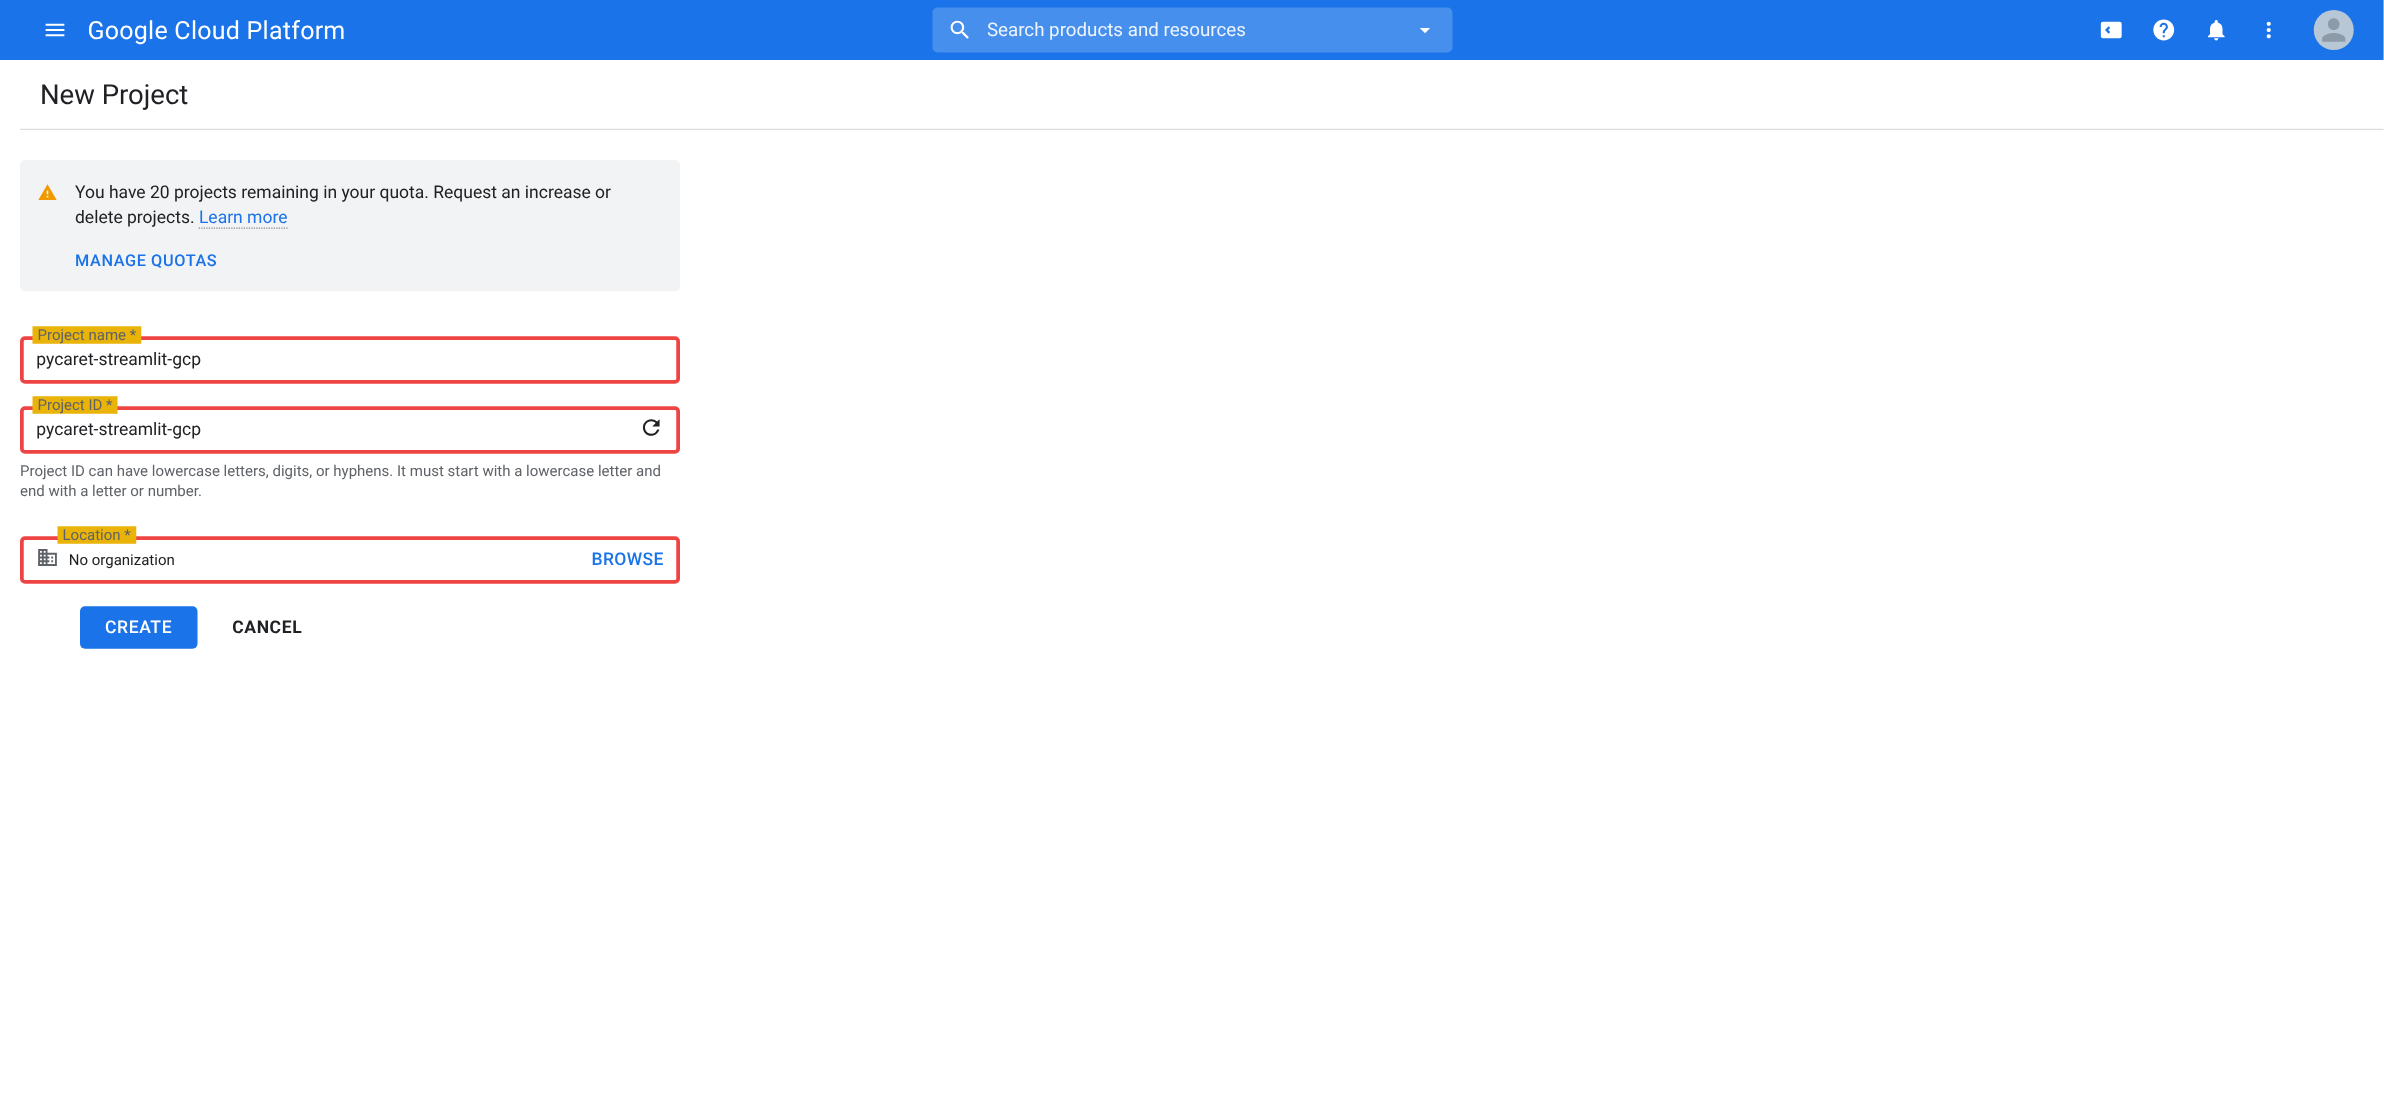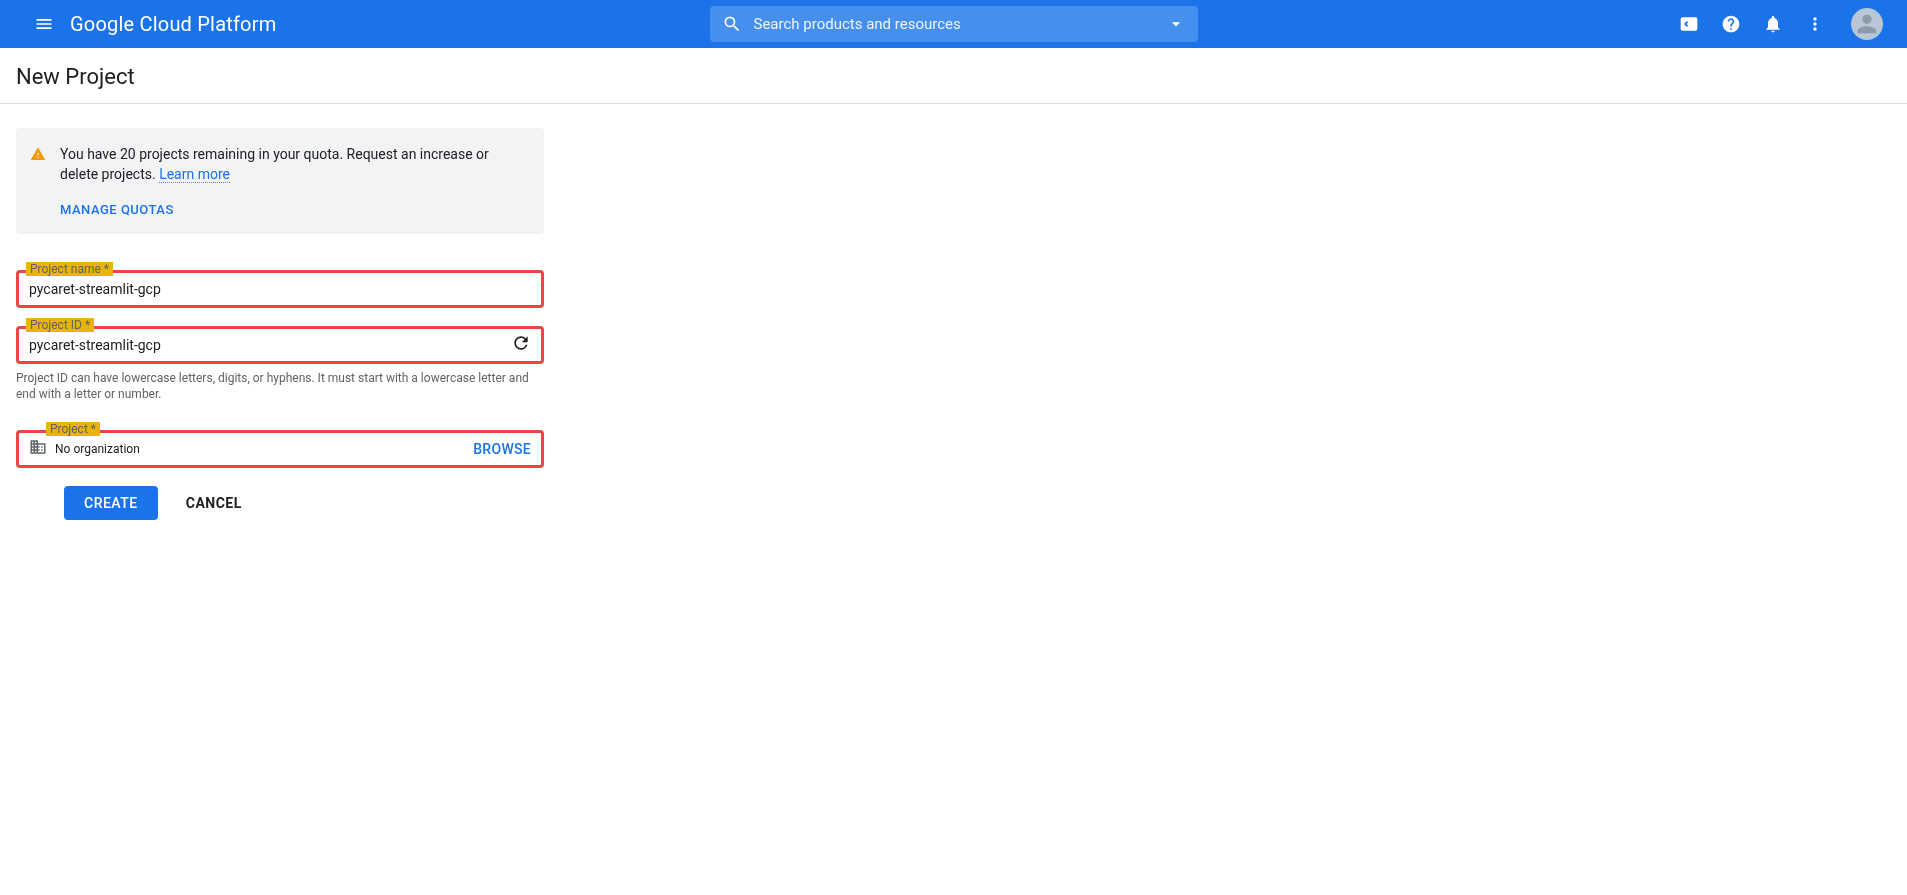--- a/index.html
+++ b/index.html
@@ -36,21 +36,21 @@
       letter-spacing: 0.2px;
     }
     .searchbox {
       margin-left: auto;
       margin-right: auto;
       position: absolute;
       left: 50%;
       transform: translateX(-50%);
       background: rgba(255,255,255,0.2);
       height: 36px;
-      width: 488px;
+      width: 416px;
       border-radius: 4px;
       display: flex;
       align-items: center;
       padding: 0 12px;
     }
     .searchbox input {
       flex: 1;
       background: transparent;
       border: none;
       outline: none;
@@ -82,20 +82,21 @@
       background: #b8c7d6;
       display: flex;
       align-items: center;
       justify-content: center;
       margin-left: 6px;
       cursor: pointer;
     }
     .page-header {
       padding: 16px 16px 14px 16px;
       border-bottom: 1px solid #dadce0;
+      margin-left: 16px;
     }
     .page-title {
       font-size: 22px;
       font-weight: 400;
       color: #202124;
     }
     .content {
       padding: 24px 16px;
       max-width: 560px;
     }
@@ -300,21 +301,21 @@
       <span class="refresh-icon">
         <svg width="20" height="20" viewBox="0 0 24 24" fill="#202124">
             <path d="M17.65 6.35A7.958 7.958 0 0012 4c-4.42 0-7.99 3.58-7.99 8s3.57 8 7.99 8c3.73 0 6.84-2.55 7.73-6h-2.08A5.99 5.99 0 0112 18c-3.31 0-6-2.69-6-6s2.69-6 6-6c1.66 0 3.14.69 4.22 1.78L13 11h7V4l-2.35 2.35z"></path>
           </svg>
       </span>
     </div>
     <div class="field-help">Project ID can have lowercase letters, digits, or hyphens. It must start with a lowercase letter and end with a letter or number.</div>
   </div>
 
   <div class="field location-field">
-    <label class="field-label" style="left:30px;">Project *</label>
+    <label class="field-label" style="left:30px;">Location *</label>
     <div class="field-box">
       <span class="org-icon">
         <svg width="18" height="18" viewBox="0 0 24 24" fill="#5f6368">
             <path d="M12 7V3H2v18h20V7H12zM6 19H4v-2h2v2zm0-4H4v-2h2v2zm0-4H4V9h2v2zm0-4H4V5h2v2zm4 12H8v-2h2v2zm0-4H8v-2h2v2zm0-4H8V9h2v2zm0-4H8V5h2v2zm10 12h-8v-2h2v-2h-2v-2h2v-2h-2V9h8v10zm-2-8h-2v2h2v-2zm0 4h-2v2h2v-2z"></path>
           </svg>
       </span>
       <span class="loc-value">No organization</span>
       <span class="browse-btn">BROWSE</span>
     </div>
   </div>

